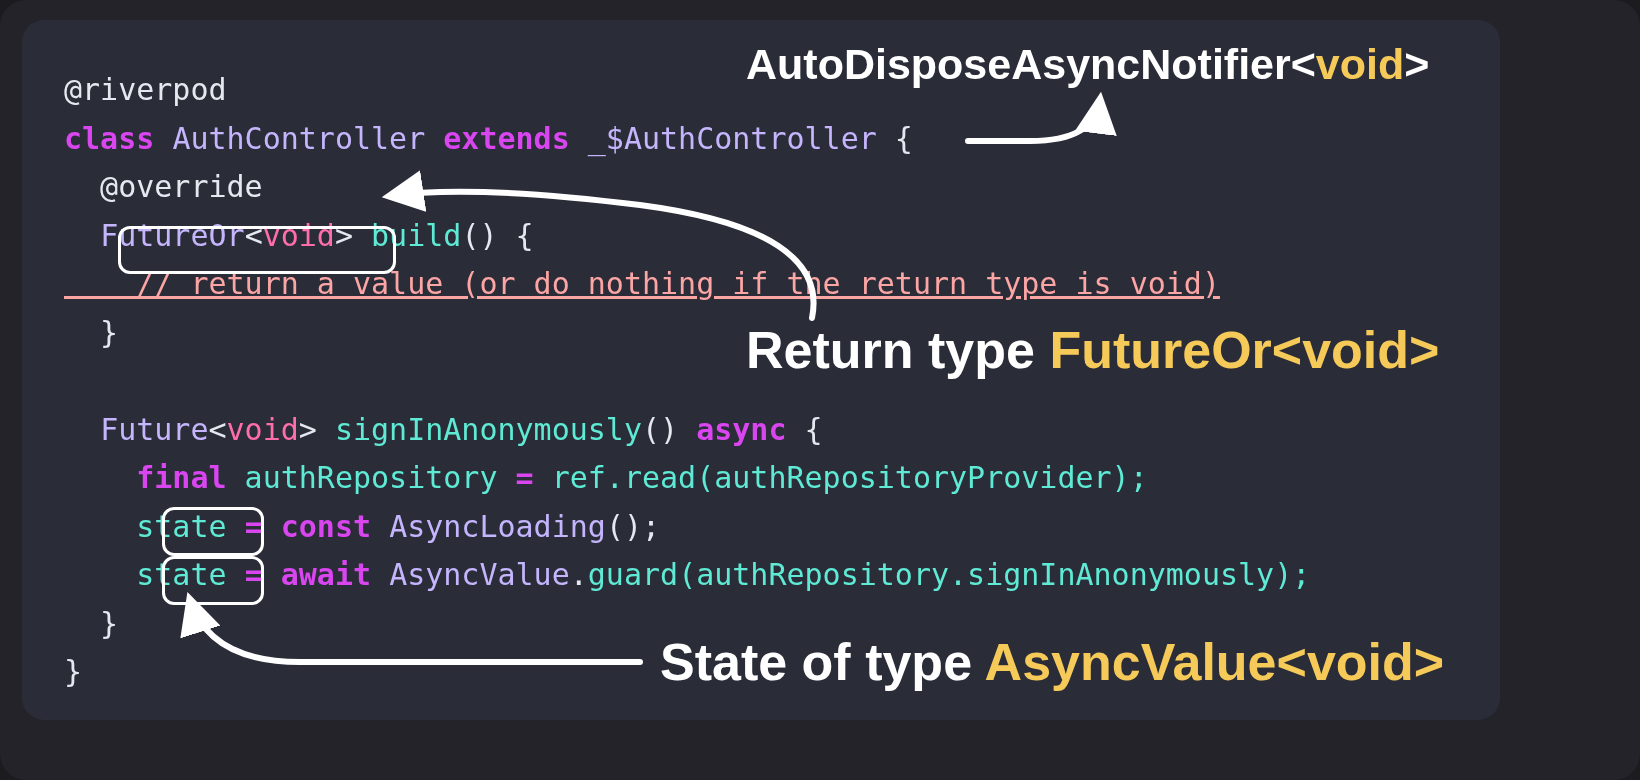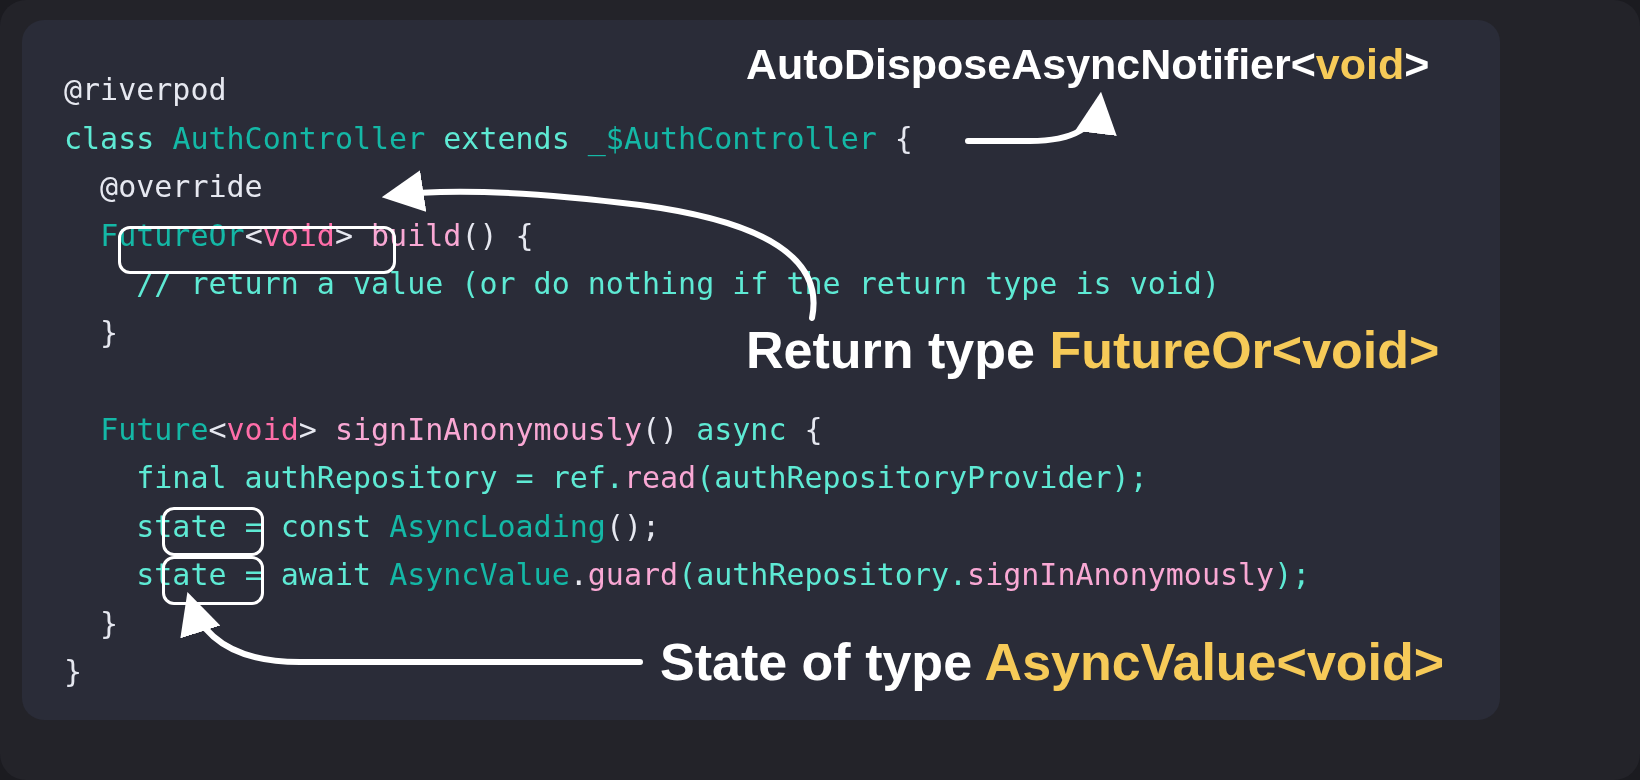--- a/index.html
+++ b/index.html
@@ -37,25 +37,25 @@
     font-size: 30px;
     line-height: 48.5px;
     white-space: pre;
     color: #e4e6ee;
     letter-spacing: 0px;
   }
   .ln { display: block; height: 48.5px; }
 
   
   .t-plain   { color: #5eead4; }
-  .t-kw      { color: #5eead4; }
-  .t-type    { color: #14b8a6; }
+  .t-kw      { color: #d946ef; font-weight: bold; }
+  .t-type    { color: #c4b5fd; }
   .t-void    { color: #ff6ea9; }
-  .t-fn      { color: #f9a8d4; }
-  .t-comment { color: #5eead4; }
+  .t-fn      { color: #5eead4; }
+  .t-comment { color: #fca5a5; text-decoration: underline; }
   .t-anno    { color: #e6e8f0; }
   .t-punct   { color: #e6e8f0; }
 
   
   .hl-box {
     position: absolute;
     border: 3px solid #ffffff;
     border-radius: 12px;
     box-sizing: border-box;
     pointer-events: none;

